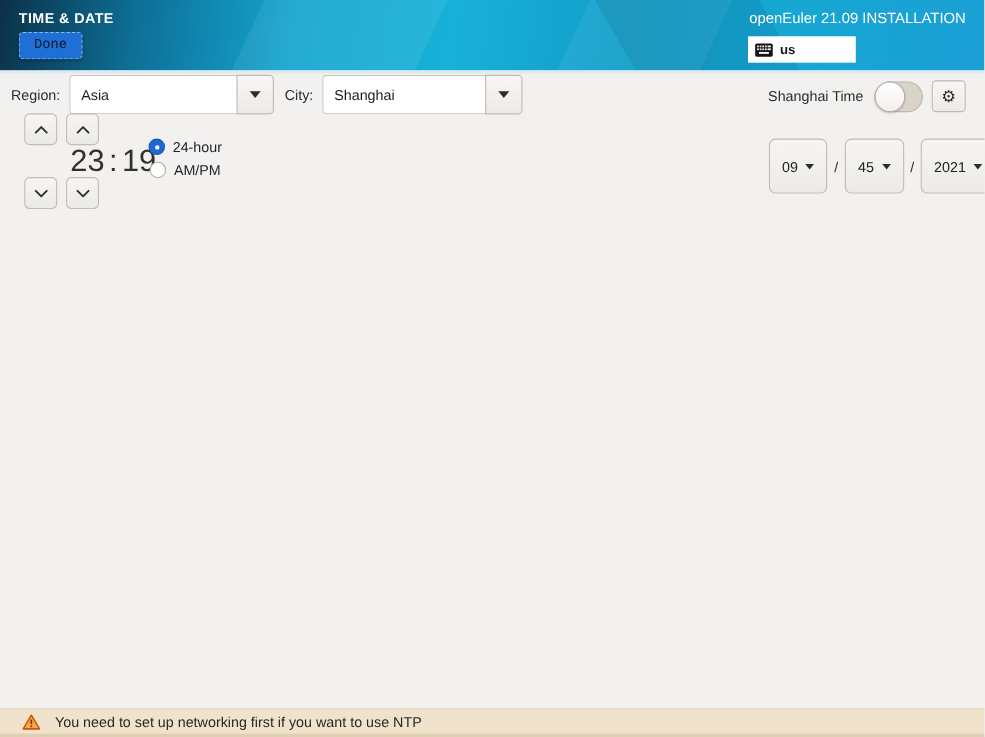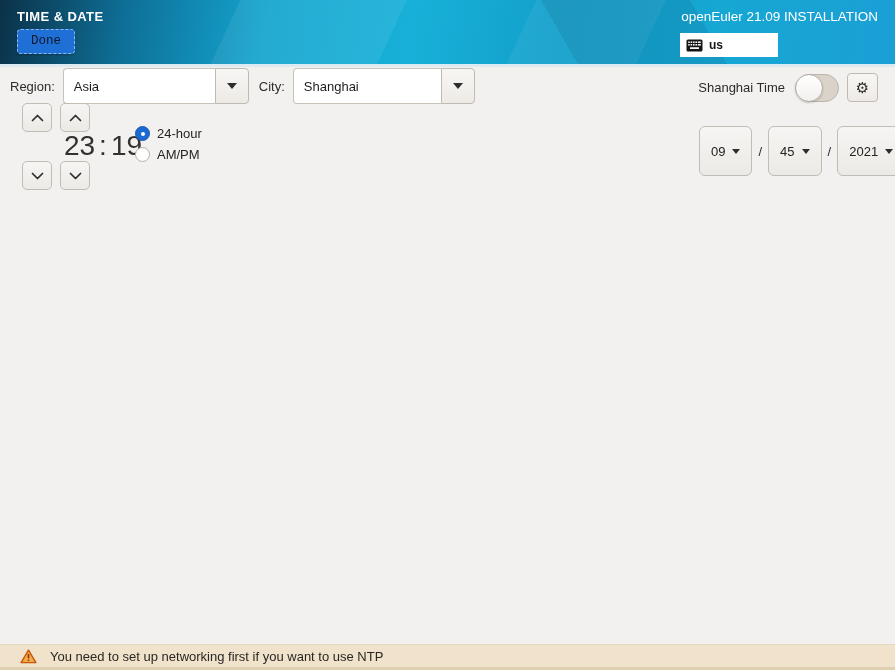--- a/index.html
+++ b/index.html
@@ -124,21 +124,21 @@
   .spin-down-h { left:22px; top:161px; }
   .spin-down-m { left:60px; top:161px; }
   .time-display {
     position:absolute; left:16px; top:130px; width:78px; height:31px;
     display:flex; align-items:center; justify-content:center; gap:4px;
     font-size:28px; color:#33312d;margin-left:48px;
   }
 
   
   .format-group { position:absolute; left:135px; top:125px; }
-  .radio-row { display:flex; align-items:center; gap:7px; height:17px; margin-bottom:4px; cursor:pointer; }
+  .radio-row { display:flex; align-items:center; gap:7px; height:17px; margin-bottom:4px; cursor:pointer;justify-content:center; }
   .radio {
     width:15px; height:15px; border-radius:50%; position:relative; flex:none;
   }
   .radio.on  { background:#1c69d4; border:1px solid #1859b4; }
   .radio.on::after {
     content:""; position:absolute; left:4.5px; top:4.5px;
     width:4px; height:4px; border-radius:50%; background:#ffffff;
   }
   .radio.off { background:#ffffff; border:1px solid #b6b0a8; }
   .radio-label { font-size:13px; color:#252525; }

